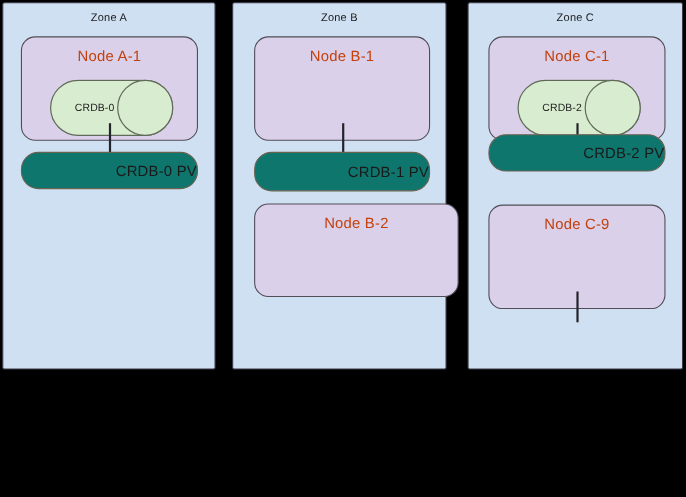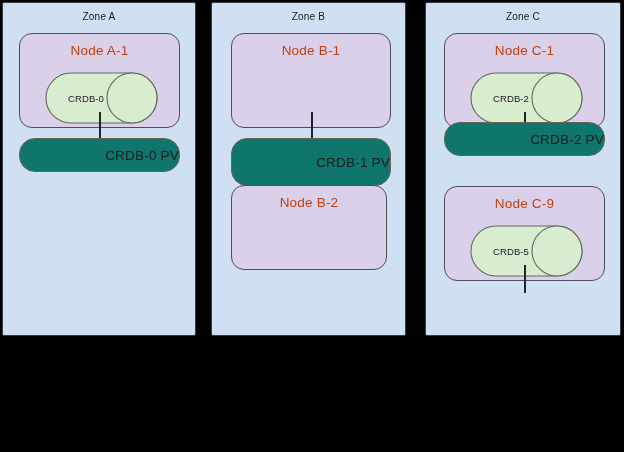--- a/index.html
+++ b/index.html
@@ -114,25 +114,25 @@
     <div class="zone-title">Zone B</div>
   </div>
 
   <div class="node" style="left:231px; top:33px; width:160px; height:95px;">
     <div class="node-title">Node B-1</div>
   </div>
 
 
   <div class="connector" style="left:311px; top:112px; height:28px;"></div>
 
-  <div class="pv" style="left:231px; top:138px; width:160px; height:48px;">
+  <div class="pv" style="left:231px; top:138px; width:160px; height:36px;">
     <span class="pv-label">CRDB-1 PV</span>
   </div>
 
-  <div class="node" style="left:231px; top:185px; width:156px; height:85px;">
+  <div class="node" style="left:231px; top:185px; width:186px; height:85px;">
     <div class="node-title">Node B-2</div>
   </div>
 
   <div class="zone" style="left:425px; top:2px; width:196px; height:334px;">
     <div class="zone-title">Zone C</div>
   </div>
 
   <div class="node" style="left:444px; top:33px; width:161px; height:95px;">
     <div class="node-title">Node C-1</div>
   </div>
@@ -148,24 +148,17 @@
   <div class="connector" style="left:524px; top:112px; height:28px;"></div>
 
   <div class="pv" style="left:444px; top:122px; width:161px; height:34px;padding-left:40px;">
     <span class="pv-label">CRDB-2 PV</span>
   </div>
 
   <div class="node" style="left:444px; top:186px; width:161px; height:95px;">
     <div class="node-title">Node C-9</div>
   </div>
 
-  <div class="cyl" style="left:470px; top:225px; width:113px; height:52px;">
-    <svg width="113" height="52" viewBox="0 0 113 52">
-      <path d="M 26 1 L 87 1 A 25 25 0 0 1 87 51 L 26 51 A 25 25 0 0 1 26 1 Z" fill="#d8ecd0" stroke="#5f6b58" stroke-width="1.1"></path>
-      <ellipse cx="87" cy="26" rx="25" ry="25" fill="#d8ecd0" stroke="#5f6b58" stroke-width="1.1"></ellipse>
-    </svg>
-    <div class="cyl-label" style="width:72px; left:5px;">CRDB-5</div>
-  </div>
 
   <div class="connector" style="left:524px; top:265px; height:28px;"></div>
 
 
 </div>
 
 </body></html>

